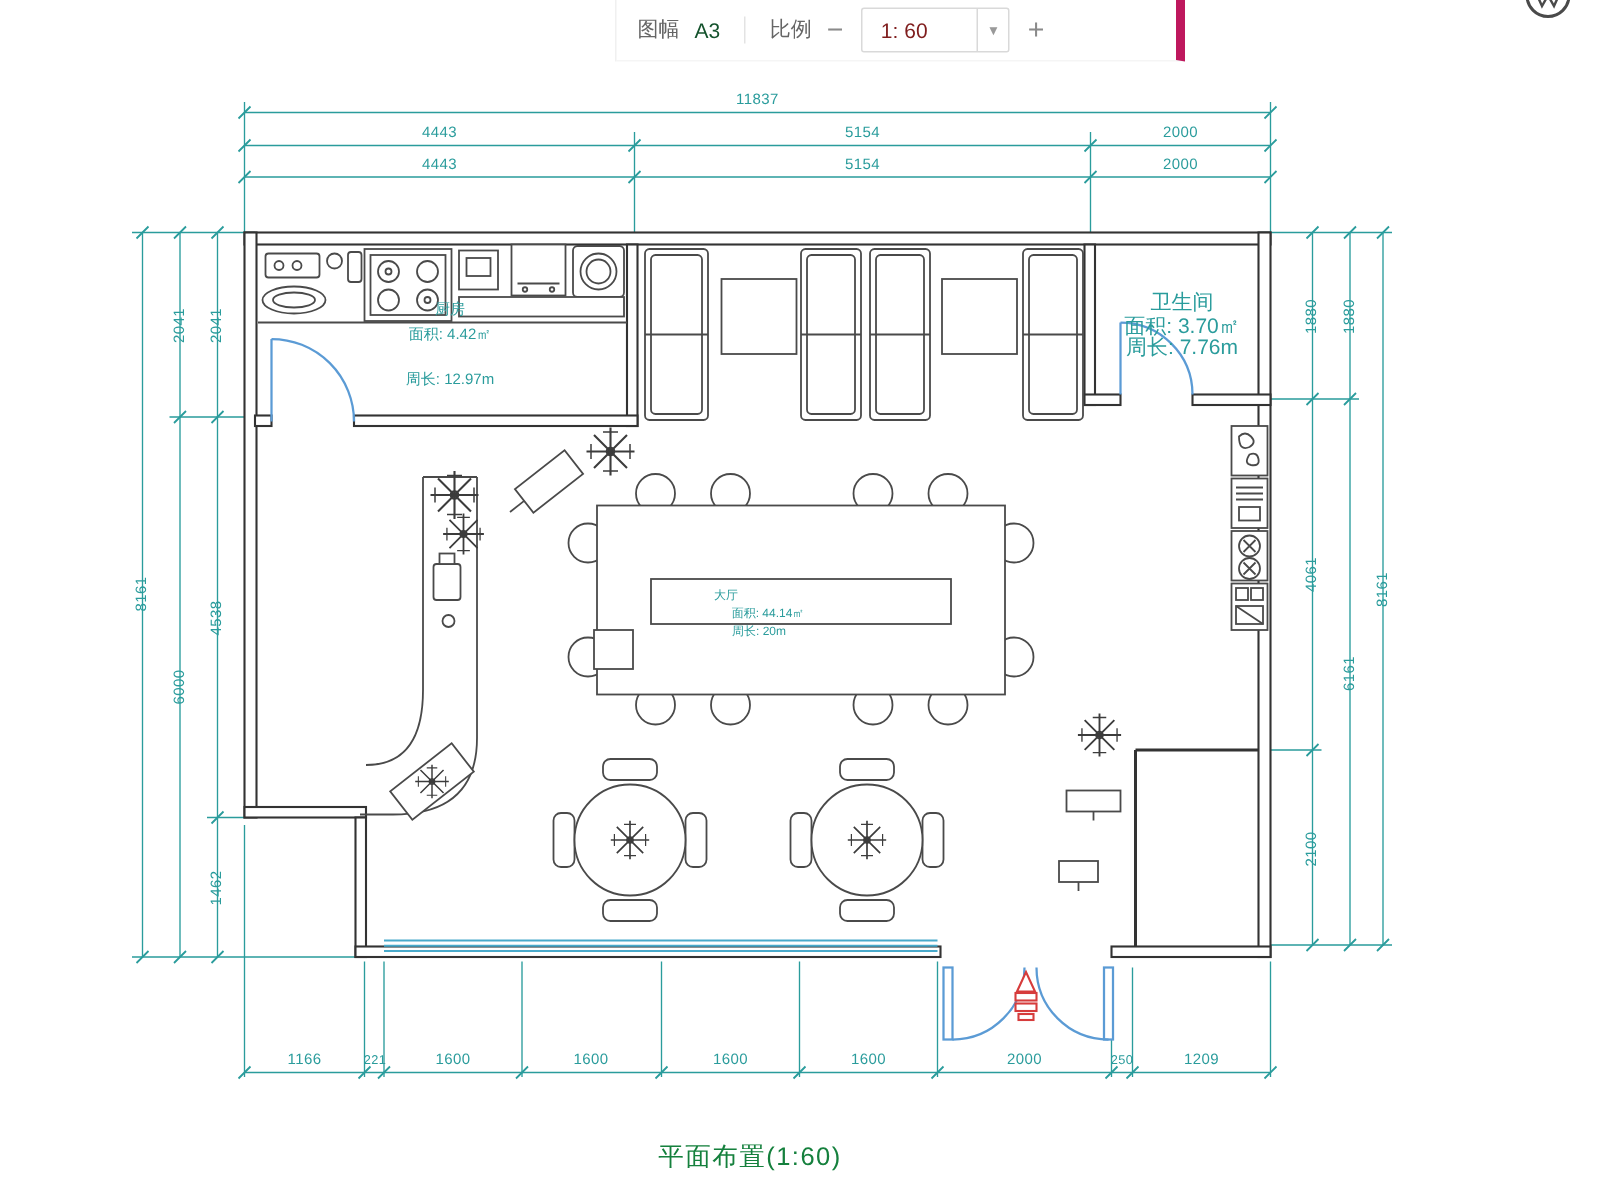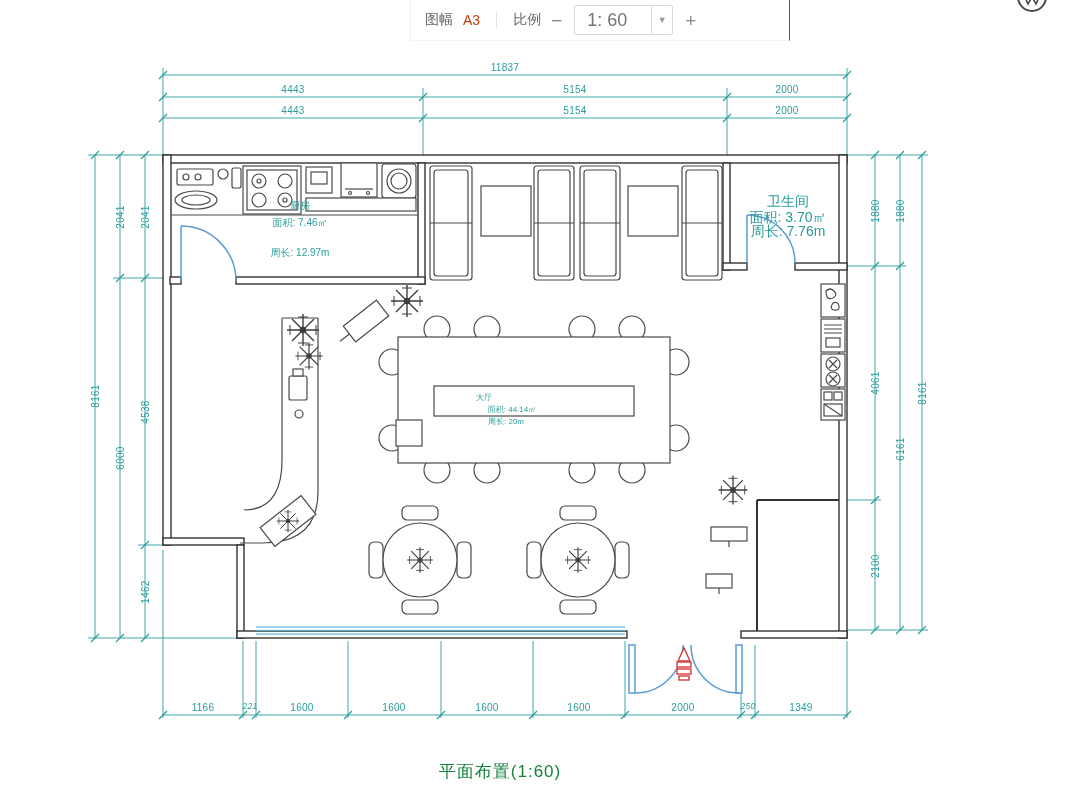--- a/index.html
+++ b/index.html
@@ -12,35 +12,35 @@
   }
   html,body{margin:0;padding:0;}
   body{
     width:1080px;height:793px;position:relative;overflow:hidden;
     background:#ffffff;font-family:"Liberation Sans",sans-serif;
   }
   
   .toolbar{
     position:absolute;left:410px;top:0;width:380px;height:41px;
     display:flex;align-items:center;padding:0 14px;box-sizing:border-box;
-    background:#fff;border-left:1px solid #f0f0f0;border-right:1px solid #be185d;
+    background:#fff;border-left:1px solid #f0f0f0;border-right:6px solid #be185d;
     border-bottom:1px solid #f5f5f5;color:#555;font-size:14px;
   }
   .tb-label{color:#666;}
-  .tb-value{margin-left:10px;color:#c2410c;cursor:pointer;}
+  .tb-value{margin-left:10px;color:#14532d;cursor:pointer;}
   .tb-divider{width:1px;height:18px;background:#e3e3e3;margin:0 16px;}
   .tb-btn{
     background:none;border:none;color:#8a8a8a;font-size:19px;line-height:1;
     padding:0 6px;margin:0 4px;cursor:pointer;font-family:inherit;
   }
   .scale-select{
     display:flex;align-items:center;height:28px;border:1px solid #d9d9d9;
     border-radius:2px;margin:0 2px;cursor:pointer;background:#fff;
   }
-  .scale-select .val{padding:0 12px;min-width:52px;color:#737373;font-size:18px;}
+  .scale-select .val{padding:0 12px;min-width:52px;color:#7f1d1d;font-size:14px;}
   .scale-select .caret{
     width:20px;height:28px;border-left:1px solid #d9d9d9;display:flex;
     align-items:center;justify-content:center;color:#999;font-size:9px;
   }
   .print-btn{
     margin-left:22px;border:none;background:none;cursor:pointer;padding:0;
   }
   .printer{
     width:30px;height:21px;background:#98989c;border-radius:4px;position:relative;
   }
@@ -49,21 +49,21 @@
   
   .logo{position:absolute;top:0;right:16px;width:64px;height:26px;}
   
   .canvas{position:absolute;left:0;top:0;width:864px;height:793px;}
   .plan-svg{position:absolute;left:0;top:0;}
   .dim{
     position:absolute;transform:translate(-50%,-50%);
     color:var(--teal);font-size:10px;white-space:nowrap;letter-spacing:.3px;
   }
   .dim.v{transform:translate(-50%,-50%) rotate(-90deg);}
-  .dim.small{font-size:8.5px;font-style:italic;}
+  .dim.small{font-size:8.5px;}
   .room{position:absolute;transform:translate(-50%,-50%);color:var(--teal);white-space:nowrap;text-align:center;}
   .room.kitchen{font-size:10px;}
   .room.bath{font-size:14px;}
   .room.hall{font-size:8px;}
   .plan-title{
     position:absolute;left:500px;top:771px;transform:translate(-50%,-50%);
     color:#15803d;font-size:17px;letter-spacing:1px;white-space:nowrap;
   }
 </style>
 </head>
@@ -310,24 +310,24 @@
   <span class="dim v" style="left:922px;top:393px">8161</span>
 
   <span class="dim" style="left:203px;top:707px">1166</span>
   <span class="dim small" style="left:250px;top:706px">221</span>
   <span class="dim" style="left:302px;top:707px">1600</span>
   <span class="dim" style="left:394px;top:707px">1600</span>
   <span class="dim" style="left:487px;top:707px">1600</span>
   <span class="dim" style="left:579px;top:707px">1600</span>
   <span class="dim" style="left:683px;top:707px">2000</span>
   <span class="dim small" style="left:748px;top:706px">250</span>
-  <span class="dim" style="left:801px;top:707px">1349</span>
+  <span class="dim" style="left:801px;top:707px">1209</span>
 
   <span class="room kitchen" style="left:300px;top:206px">厨房</span>
-  <span class="room kitchen" style="left:300px;top:223px">面积: 7.46㎡</span>
+  <span class="room kitchen" style="left:300px;top:223px">面积: 4.42㎡</span>
   <span class="room kitchen" style="left:300px;top:253px">周长: 12.97m</span>
 
   <span class="room bath" style="left:788px;top:202px">卫生间</span>
   <span class="room bath" style="left:788px;top:218px">面积: 3.70㎡</span>
   <span class="room bath" style="left:788px;top:232px">周长: 7.76m</span>
 
   <span class="room hall" style="left:484px;top:397px">大厅</span>
   <span class="room hall" style="left:512px;top:409px">面积: 44.14㎡</span>
   <span class="room hall" style="left:506px;top:421px">周长: 20m</span>
 

